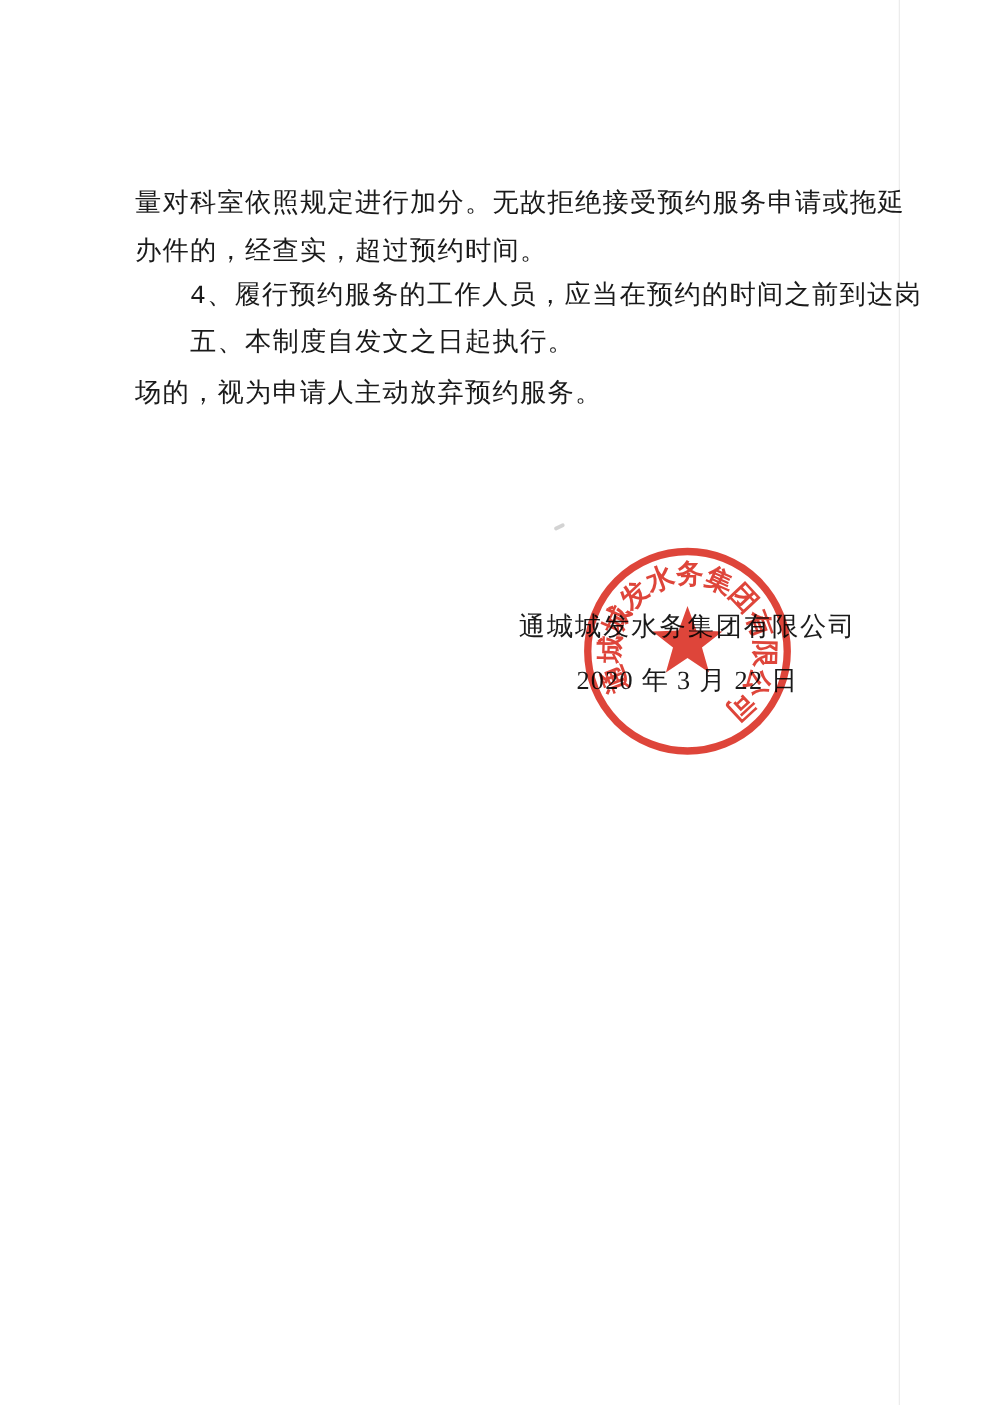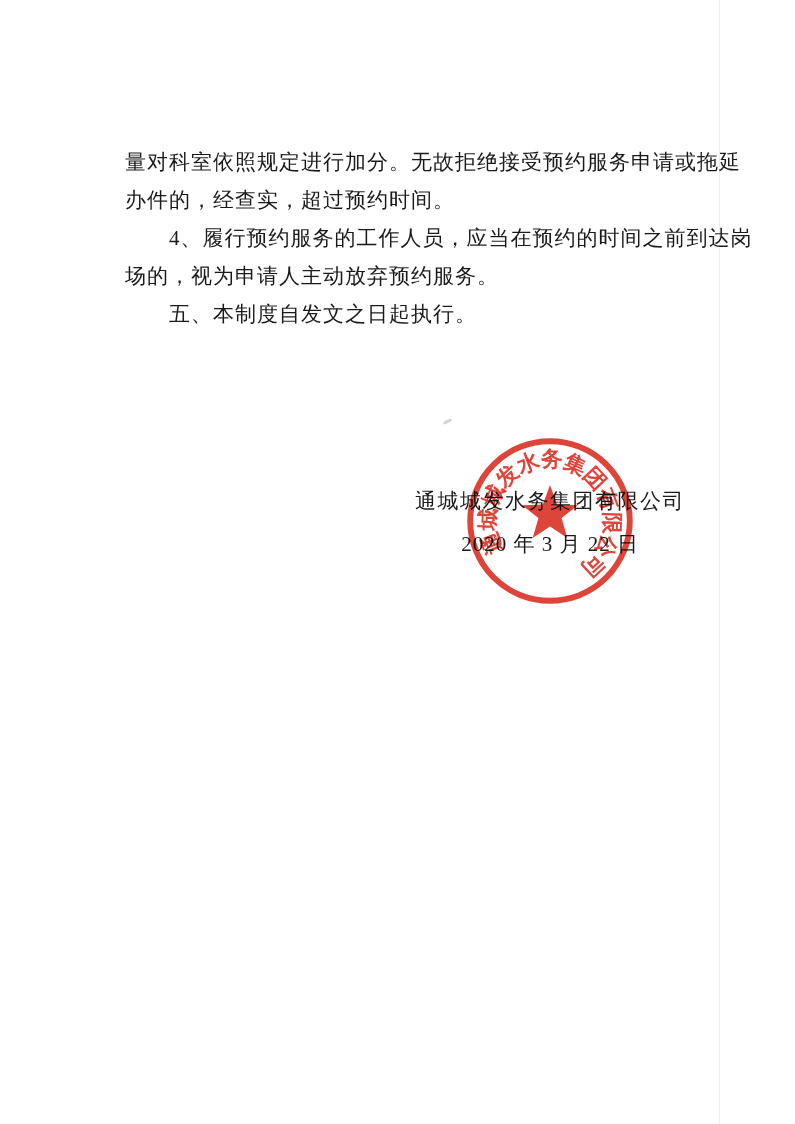--- a/index.html
+++ b/index.html
@@ -36,33 +36,34 @@
     top: 420px;
     width: 9px;
     height: 3px;
     background: #c8c8c8;
     border-radius: 2px;
     transform: rotate(-25deg);
     opacity: 0.8;
   }
   .body-text {
     position: absolute;
-    left: 125px;
+    left: 108px;
     top: 143px;
     width: 604px;
   }
   .line {
     height: 38px;
     line-height: 38px;
     font-size: 21px;
     letter-spacing: 1px;
     white-space: pre;
   }
   .line.indent {
     padding-left: 44px;
+    font-family: Liberation Mono, monospace;
   }
   .signature {
     position: absolute;
     left: 350px;
     top: 487px;
     width: 400px;
     text-align: center;
   }
   .signature .company {
     font-size: 21px;
@@ -96,22 +97,22 @@
 
 <div class="page">
 
   <div class="crease"></div>
   <div class="speck"></div>
 
   <div class="body-text">
     <div class="line">量对科室依照规定进行加分。无故拒绝接受预约服务申请或拖延</div>
     <div class="line">办件的，经查实，超过预约时间。</div>
     <div class="line indent">4、履行预约服务的工作人员，应当在预约的时间之前到达岗</div>
+    <div class="line indent">五、本制度自发文之日起执行。</div>
     <div class="line">场的，视为申请人主动放弃预约服务。</div>
-    <div class="line indent">五、本制度自发文之日起执行。</div>
   </div>
 
   <div class="signature">
     <div class="company">通城城发水务集团有限公司</div>
     <div class="date">2020 年 3 月 22 日</div>
   </div>
 
   <svg class="seal" viewBox="0 0 200 200">
     <circle cx="100" cy="100" r="95" fill="none" stroke="#dc3529" stroke-width="7"></circle>
     <polygon points="100,57 108.5,80.3 133.3,81.2 113.8,96.5 120.6,120.3 100,106.5 79.4,120.3 86.2,96.5 66.7,81.2 91.5,80.3" fill="#dc3529"></polygon>

